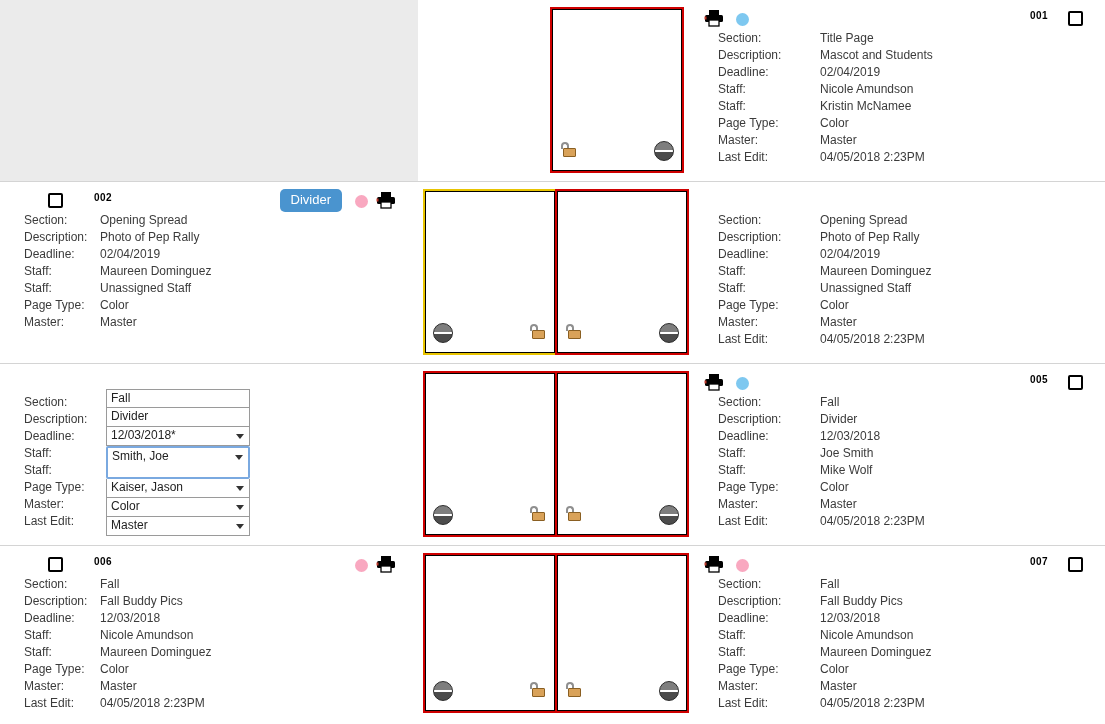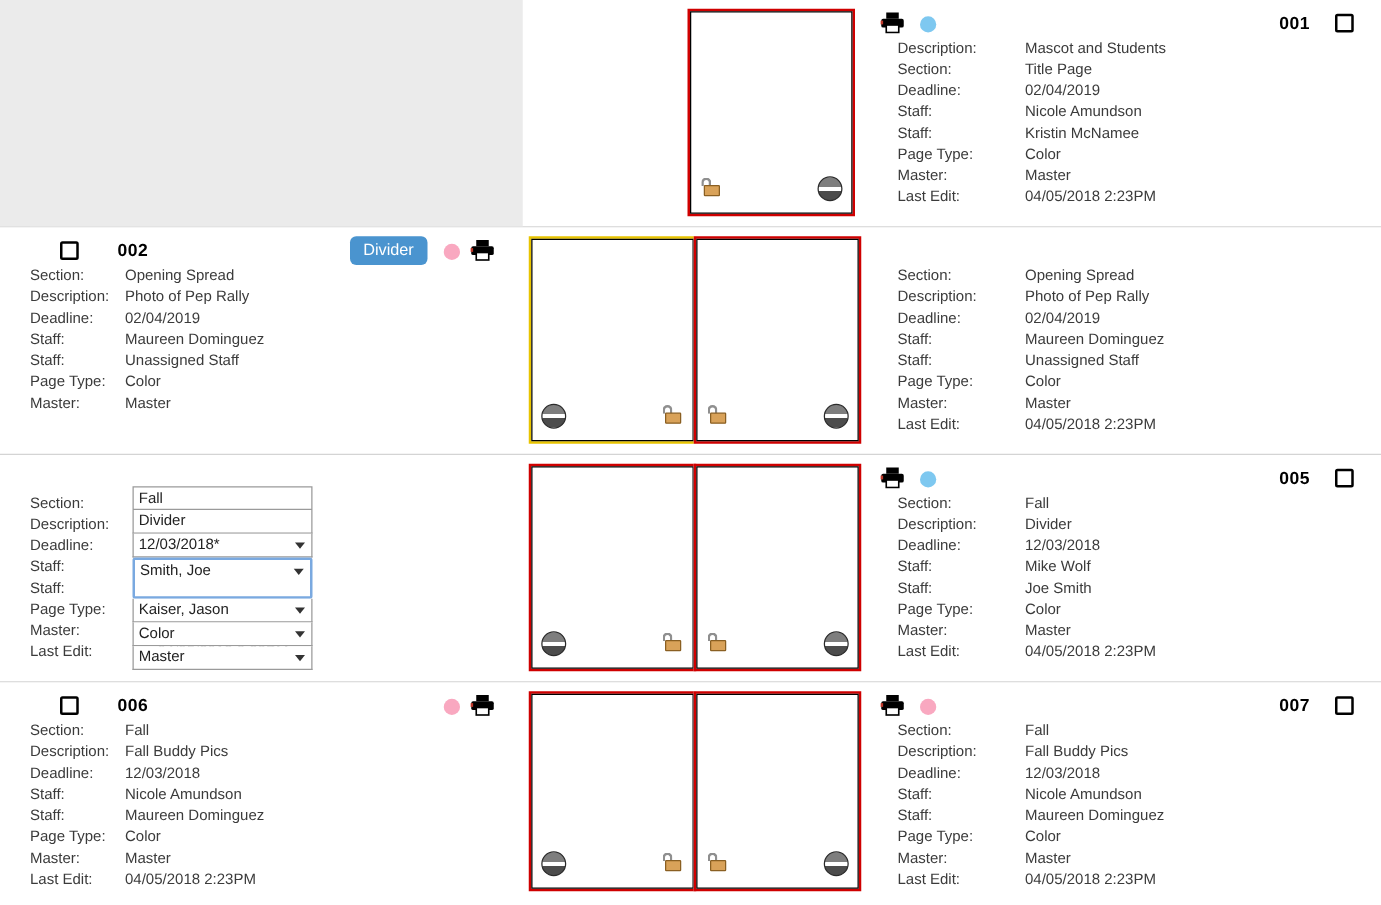--- a/index.html
+++ b/index.html
@@ -42,21 +42,21 @@
     width:15px;height:15px;
     border:2px solid #000;border-radius:2px;
     background:#fff;box-sizing:border-box;
     cursor:pointer;
   }
   .pane-left .chk{left:24px;}
   .pane-right .chk{right:22px;}
 
   .pgnum{
     position:absolute;top:10px;
-    font-size:14px;font-weight:bold;color:#000;
+    font-size:10px;font-weight:bold;color:#000;
     letter-spacing:.4px;
   }
   .pane-left .pgnum{left:70px;}
   .pane-right .pgnum{right:57px;}
 
   
   .printer{position:absolute;top:9px;width:20px;height:18px;cursor:pointer;}
   .pane-left .printer{right:22px;}
   .pane-right .printer{left:704px;}
   .pane-right .printer{left:16px;}
@@ -199,22 +199,22 @@
               <rect x="1" y="6" width="18" height="7" rx="1.5" fill="#000"></rect>
               <rect x="0.5" y="7.5" width="2" height="3" fill="#c0392b"></rect>
               <rect x="5" y="11" width="10" height="6" fill="#fff" stroke="#000" stroke-width="1.3"></rect>
             </svg>
         </span>
         <span class="dot blue"></span>
         <span class="pgnum">001</span>
         <span class="chk"></span>
       </div>
       <div class="meta">
+        <div class="mrow"><span class="mlab">Section:</span><span class="mval">Title Page</span></div>
         <div class="mrow"><span class="mlab">Description:</span><span class="mval">Mascot and Students</span></div>
-        <div class="mrow"><span class="mlab">Section:</span><span class="mval">Title Page</span></div>
         <div class="mrow"><span class="mlab">Deadline:</span><span class="mval">02/04/2019</span></div>
         <div class="mrow"><span class="mlab">Staff:</span><span class="mval">Nicole Amundson</span></div>
         <div class="mrow"><span class="mlab">Staff:</span><span class="mval">Kristin McNamee</span></div>
         <div class="mrow"><span class="mlab">Page Type:</span><span class="mval">Color</span></div>
         <div class="mrow"><span class="mlab">Master:</span><span class="mval">Master</span></div>
         <div class="mrow"><span class="mlab">Last Edit:</span><span class="mval">04/05/2018 2:23PM</span></div>
       </div>
     </div>
   </div>
 
@@ -336,22 +336,22 @@
             </svg>
         </span>
         <span class="dot blue"></span>
         <span class="pgnum">005</span>
         <span class="chk"></span>
       </div>
       <div class="meta">
         <div class="mrow"><span class="mlab">Section:</span><span class="mval">Fall</span></div>
         <div class="mrow"><span class="mlab">Description:</span><span class="mval">Divider</span></div>
         <div class="mrow"><span class="mlab">Deadline:</span><span class="mval">12/03/2018</span></div>
+        <div class="mrow"><span class="mlab">Staff:</span><span class="mval">Joe Smith</span></div>
         <div class="mrow"><span class="mlab">Staff:</span><span class="mval">Mike Wolf</span></div>
-        <div class="mrow"><span class="mlab">Staff:</span><span class="mval">Joe Smith</span></div>
         <div class="mrow"><span class="mlab">Page Type:</span><span class="mval">Color</span></div>
         <div class="mrow"><span class="mlab">Master:</span><span class="mval">Master</span></div>
         <div class="mrow"><span class="mlab">Last Edit:</span><span class="mval">04/05/2018 2:23PM</span></div>
       </div>
     </div>
   </div>
 
   <div class="row spread2 last">
     <div class="pane pane-left">
       <div class="pane-hd">

